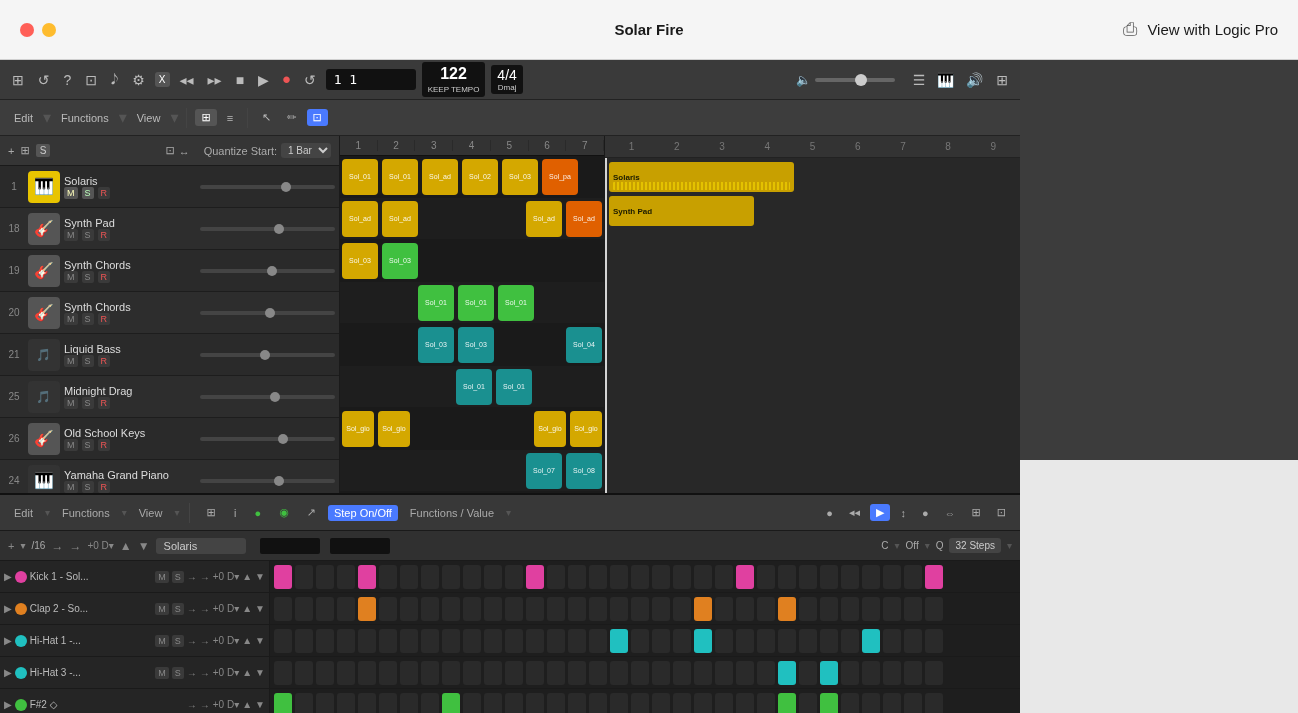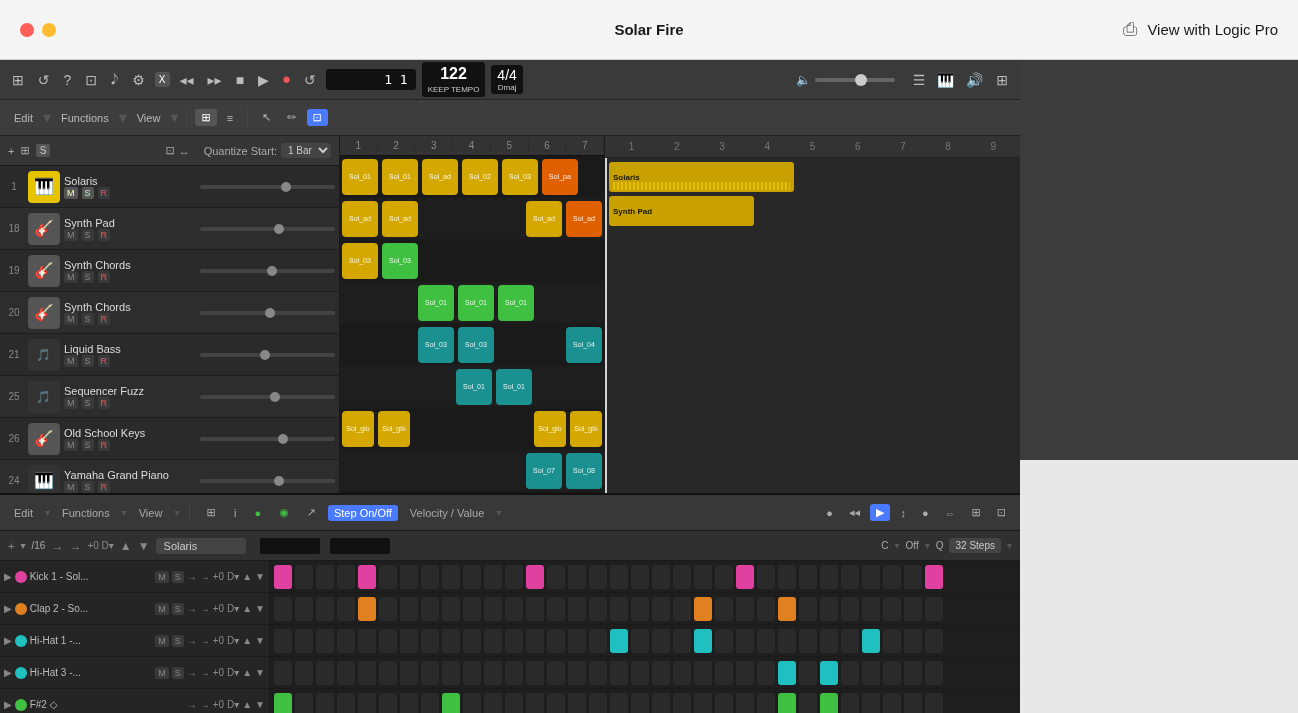--- a/index.html
+++ b/index.html
@@ -96,21 +96,21 @@
       gap: 6px;
     }
     .transport-display {
       background: #111;
       color: #fff;
       font-size: 13px;
       font-family: monospace;
       padding: 3px 8px;
       border-radius: 3px;
       min-width: 90px;
-      text-align: right;
+      text-align: left;
     }
     .t-btn {
       background: none;
       border: none;
       color: #bbb;
       font-size: 14px;
       cursor: pointer;
       padding: 2px 4px;
     }
     .t-btn.record { color: #e55; }
@@ -742,21 +742,21 @@
             <div class="track-slider">
               <div class="track-slider-thumb" style="left:45%;"></div>
             </div>
           </div>
         </div>
 
         <div class="track-item">
           <span class="track-num">25</span>
           <div class="track-icon dark" style="font-size:12px;">🎵</div>
           <div class="track-info">
-            <span class="track-name">Sequencer Fuzz</span>
+            <span class="track-name">Midnight Drag</span>
             <div class="track-controls">
               <button class="msri-btn">M</button>
               <button class="msri-btn">S</button>
               <button class="msri-btn" style="color:#e55;">R</button>
             </div>
           </div>
           <div class="track-slider-area">
             <div class="track-slider">
               <div class="track-slider-thumb" style="left:52%;"></div>
             </div>
@@ -1004,21 +1004,21 @@
     <span style="color:#555;font-size:10px;">▾</span>
     <button class="bottom-btn">View</button>
     <span style="color:#555;font-size:10px;">▾</span>
     <div style="width:1px;height:20px;background:#444;margin:0 4px;"></div>
     <button class="bottom-btn">⊞</button>
     <button class="bottom-btn">ℹ</button>
     <button class="bottom-btn" style="color:#40c040;">●</button>
     <button class="bottom-btn" style="color:#40c040;">◉</button>
     <button class="bottom-btn">↗</button>
     <button class="bottom-btn active">Step On/Off</button>
-    <button class="bottom-btn">Velocity / Value</button>
+    <button class="bottom-btn">Functions / Value</button>
     <span style="color:#555;font-size:10px;">▾</span>
     <div style="margin-left:auto;display:flex;align-items:center;gap:4px;">
       <button class="bottom-btn">●</button>
       <button class="bottom-btn">◂◂</button>
       <button class="bottom-btn" style="background:#4a7aff;color:#fff;border-radius:3px;">▶</button>
       <button class="bottom-btn">↕</button>
       <button class="bottom-btn">●</button>
       <button class="bottom-btn">⇔</button>
       <button class="bottom-btn">⊞</button>
       <button class="bottom-btn">⊡</button>

